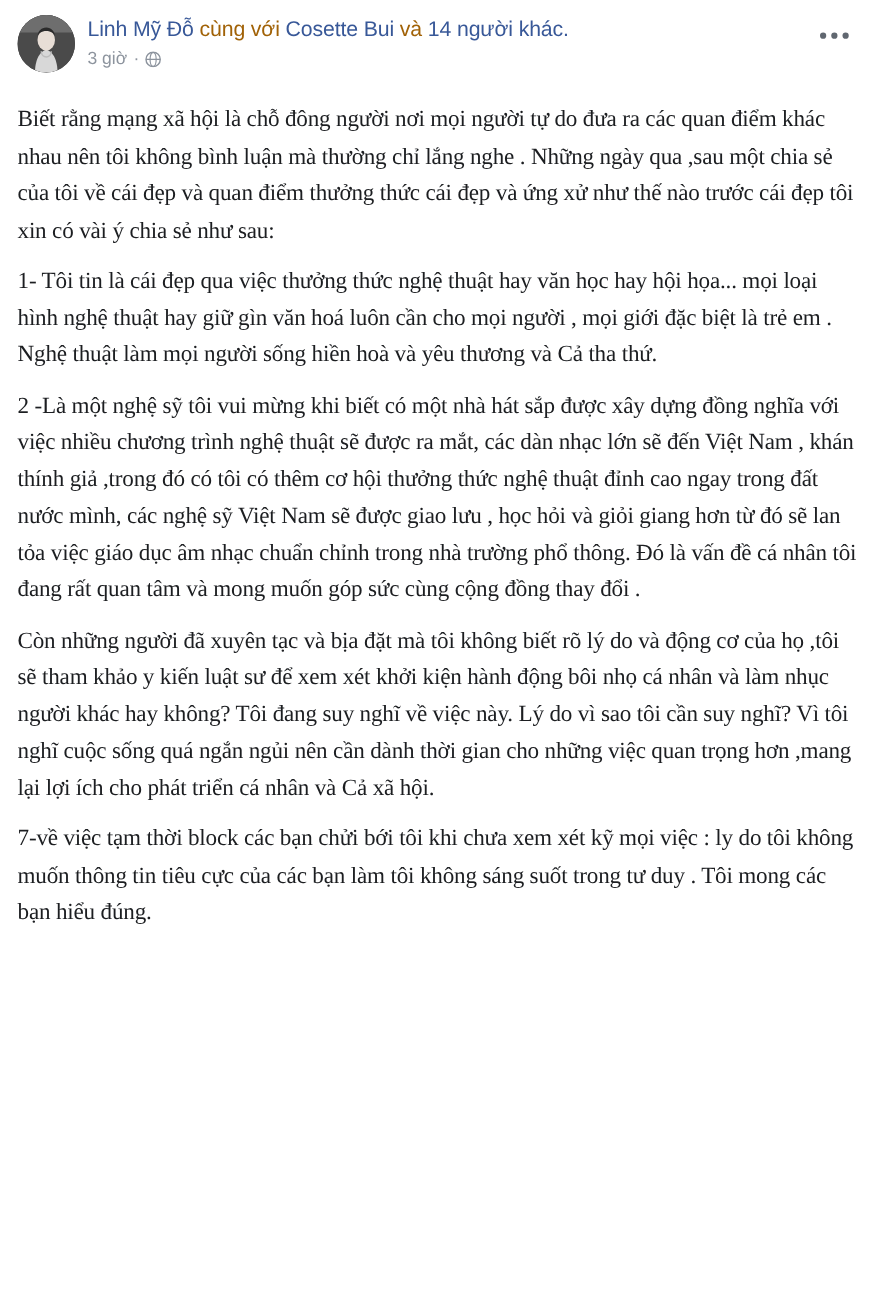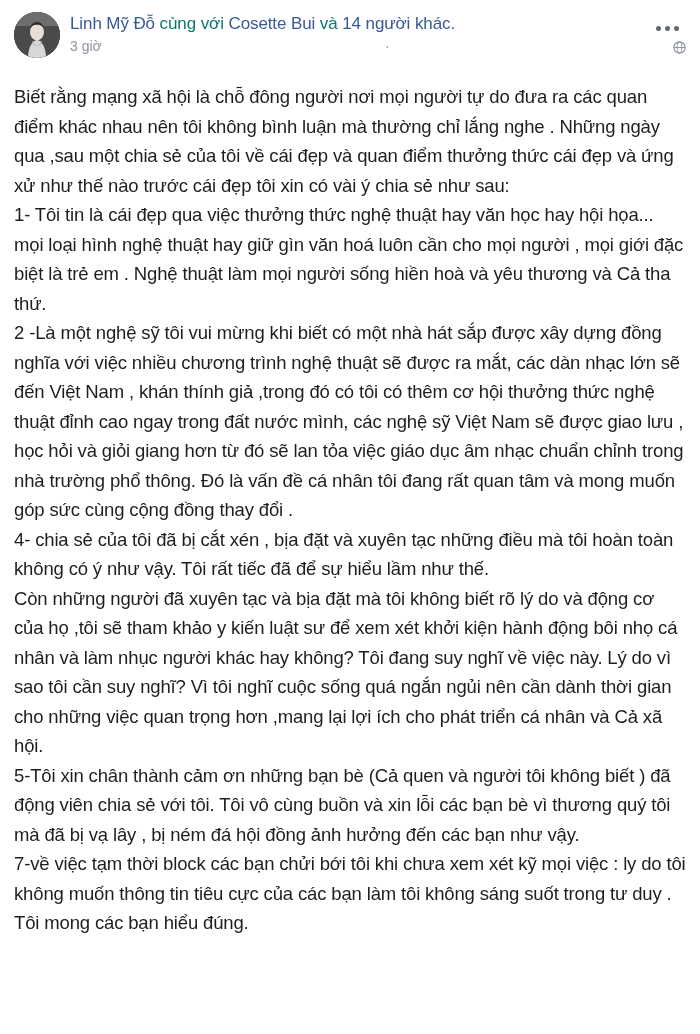--- a/index.html
+++ b/index.html
@@ -42,37 +42,36 @@
     min-width: 0;
   }
   .name-line {
     font-size: 17px;
     line-height: 21px;
     color: #385898;
     font-weight: bold;
     letter-spacing: -0.1px;
   }
   .name-line .plain {
-    color: #0f766e;
+    color: #a16207;
     font-weight: normal;
     margin-top: 29px;
   }
   .name-line .link {
     color: #385898;
     font-weight: normal;
     cursor: pointer;
   }
   .meta-line {
     margin-top: 4px;
     font-size: 14px;
     color: #8d949e;
     display: flex;
     align-items: center;
-    gap: 17px;
-    justify-content: space-between;
+    gap: 5px;
   }
   .meta-line .time { color: #8d949e; }
   .globe-icon {
     display: inline-block;
     width: 13px;
     height: 13px;
     position: relative;
     top: 1px;
   }
   .globe-icon svg { display: block; }
@@ -99,22 +98,23 @@
     margin-top: 14px;
     font-size: 18.5px;
     line-height: 29.5px;
     color: #1c1e21;
     letter-spacing: -0.15px;
     word-wrap: break-word;
   }
   .post-body p {
     margin: 0;
     padding: 0;
+    font-family: Liberation Serif, serif;
   }
-  .post-body p + p { margin-top: 0; }
+  .post-body p + p { margin-top: 11px; }
 </style>
 </head>
 <body>
 
 <div class="post">
 
   <div class="post-header">
 
     <div class="avatar">
       <svg viewBox="0 0 46 46" xmlns="http://www.w3.org/2000/svg" aria-hidden="true">
@@ -153,20 +153,18 @@
       <span></span>
       <span></span>
     </div>
 
   </div>
 
   <div class="post-body">
     <p>Biết rằng mạng xã hội là chỗ đông người nơi mọi người tự do đưa ra các quan điểm khác nhau nên tôi không bình luận mà thường chỉ lắng nghe . Những ngày qua ,sau một chia sẻ của tôi về cái đẹp và quan điểm thưởng thức cái đẹp và ứng xử như thế nào trước cái đẹp tôi xin có vài ý chia sẻ như sau:</p>
     <p>1- Tôi tin là cái đẹp qua việc thưởng thức nghệ thuật hay văn học hay hội họa... mọi loại hình nghệ thuật hay giữ gìn văn hoá luôn cần cho mọi người , mọi giới đặc biệt là trẻ em . Nghệ thuật làm mọi người sống hiền hoà và yêu thương và Cả tha thứ.</p>
     <p>2 -Là một nghệ sỹ tôi vui mừng khi biết có một nhà hát sắp được xây dựng đồng nghĩa với việc nhiều chương trình nghệ thuật sẽ được ra mắt, các dàn nhạc lớn sẽ đến Việt Nam , khán thính giả ,trong đó có tôi có thêm cơ hội thưởng thức nghệ thuật đỉnh cao ngay trong đất nước mình, các nghệ sỹ Việt Nam sẽ được giao lưu , học hỏi và giỏi giang hơn từ đó sẽ lan tỏa việc giáo dục âm nhạc chuẩn chỉnh trong nhà trường phổ thông. Đó là vấn đề cá nhân tôi đang rất quan tâm và mong muốn góp sức cùng cộng đồng thay đổi .</p>
-    <p>4- chia sẻ của tôi đã bị cắt xén , bịa đặt và xuyên tạc những điều mà tôi hoàn toàn không có ý như vậy. Tôi rất tiếc đã để sự hiểu lầm như thế.</p>
     <p>Còn những người đã xuyên tạc và bịa đặt mà tôi không biết rõ lý do và động cơ của họ ,tôi sẽ tham khảo y kiến luật sư để xem xét khởi kiện hành động bôi nhọ cá nhân và làm nhục người khác hay không? Tôi đang suy nghĩ về việc này. Lý do vì sao tôi cần suy nghĩ? Vì tôi nghĩ cuộc sống quá ngắn ngủi nên cần dành thời gian cho những việc quan trọng hơn ,mang lại lợi ích cho phát triển cá nhân và Cả xã hội.</p>
-    <p>5-Tôi xin chân thành cảm ơn những bạn bè (Cả quen và người tôi không biết ) đã động viên chia sẻ với tôi. Tôi vô cùng buồn và xin lỗi các bạn bè vì thương quý tôi mà đã bị vạ lây , bị ném đá hội đồng ảnh hưởng đến các bạn như vậy.</p>
     <p>7-về việc tạm thời block các bạn chửi bới tôi khi chưa xem xét kỹ mọi việc : ly do tôi không muốn thông tin tiêu cực của các bạn làm tôi không sáng suốt trong tư duy . Tôi mong các bạn hiểu đúng.</p>
 
   </div>
 
 </div>
 
 </body></html>

